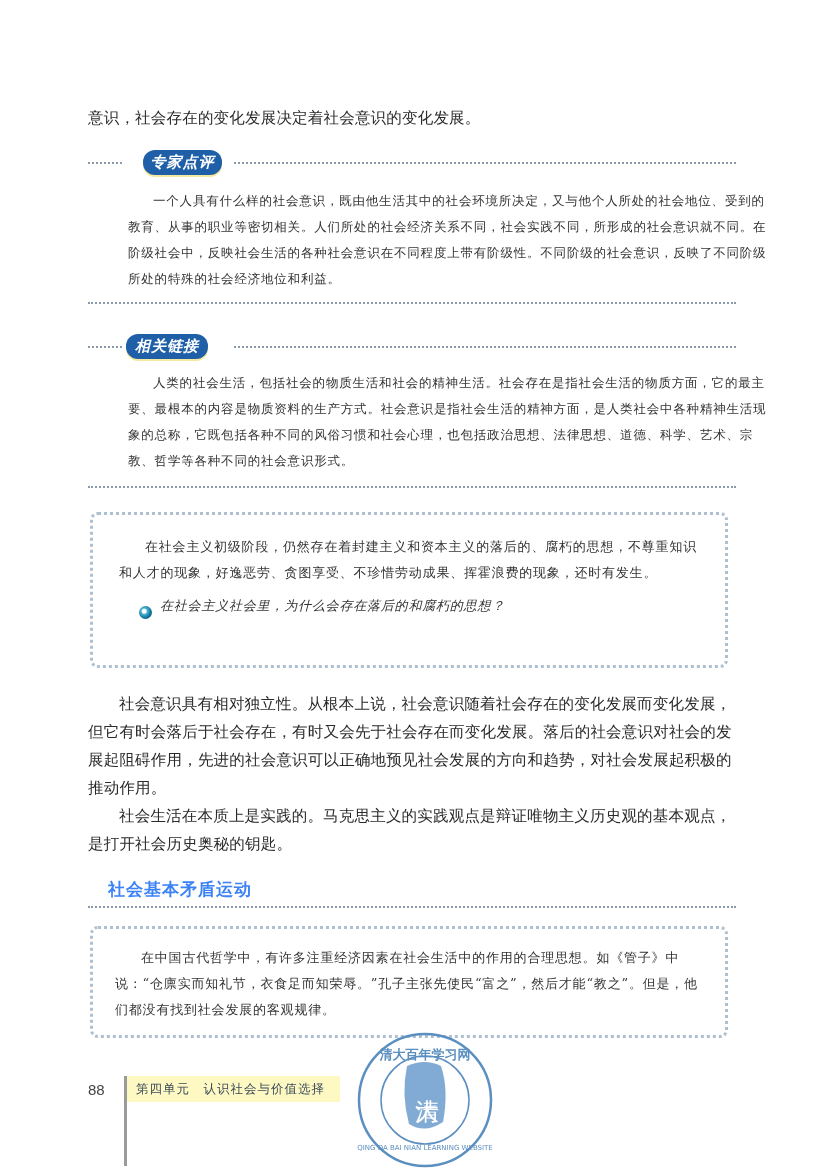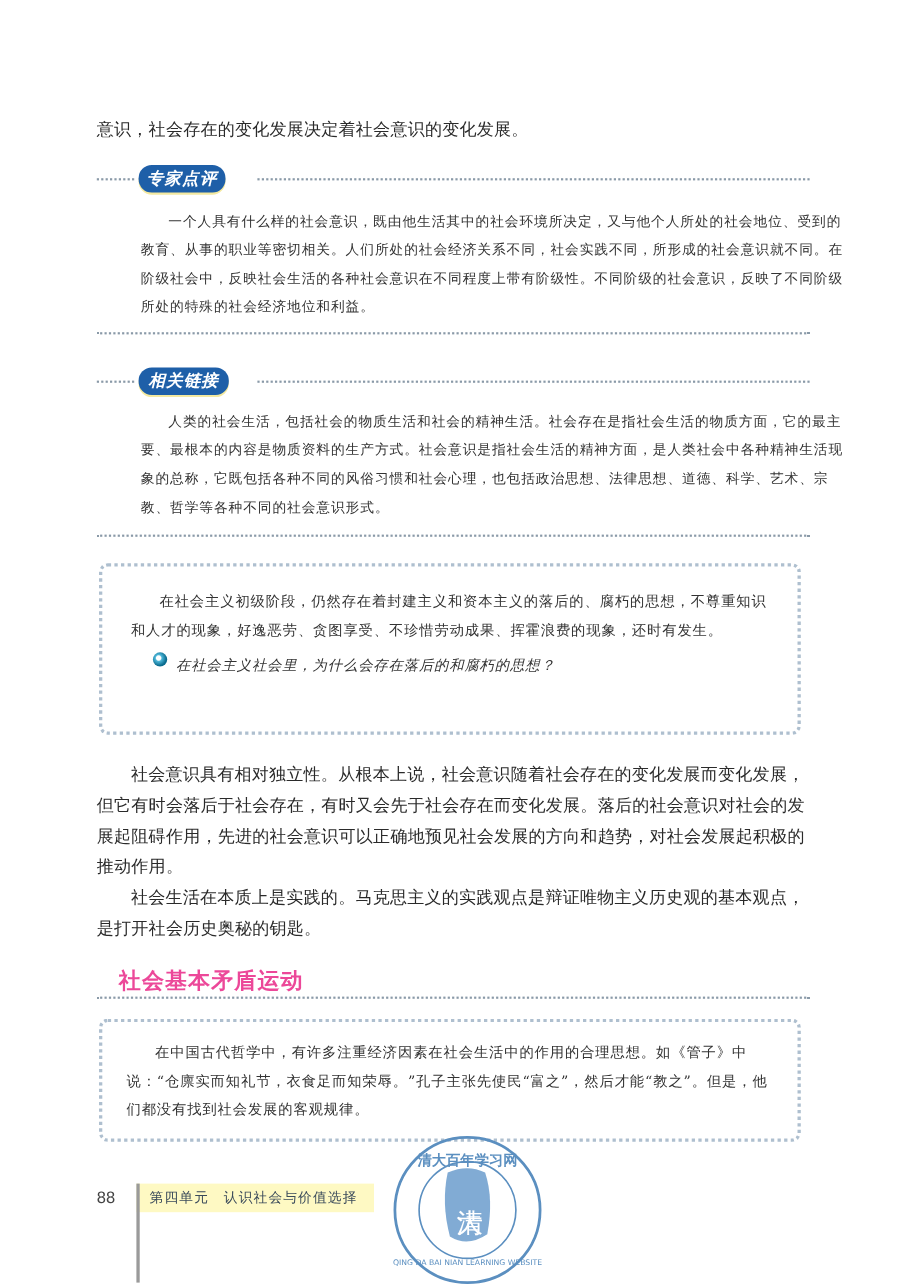--- a/index.html
+++ b/index.html
@@ -31,28 +31,28 @@
   }
   .badge {
     position: absolute; top: 0; height: 25px; background: #1e5fa8; border-radius: 12px;
     color: #fff; font-family: "DejaVu Sans", "Liberation Sans", sans-serif; font-weight: bold;
     font-style: italic; font-size: 15px; line-height: 25px; text-align: center; letter-spacing: 1px;
     box-shadow: 0 2px 0 #f4e9a0;
   }
   .dashbox {
     left: 90px; width: 632px; border: 3px dotted #aebfcf; border-radius: 8px; background: #fff;
   }
-  .bullet-row { display: flex; align-items: flex-start; height: 26px; }
+  .bullet-row { display: flex; align-items: flex-end; height: 26px; }
   .bullet-icon {
     width: 13px; height: 13px; border-radius: 50%; margin-right: 8px;
     background: radial-gradient(circle at 40% 40%, #ffffff 0 2px, #4db6d8 3px, #0b6c8f 7px);
   }
   .section-title {
     left: 108px; font-family: "DejaVu Sans", "Liberation Sans", sans-serif; font-weight: bold;
-    font-size: 20px; color: #ec4899; letter-spacing: 1px;
+    font-size: 17px; color: #3b82f6; letter-spacing: 1px;
   }
   .footer-num {
     left: 88px; top: 1081px; font-family: "Liberation Sans", sans-serif; font-size: 15px; color: #444;
   }
   .footer-bar {
     left: 124px; top: 1076px; width: 216px; height: 26px; background: #fef9c3;
     font-family: "DejaVu Sans", "Liberation Sans", sans-serif; font-size: 12.5px; line-height: 26px;
     color: #3a4a5a; padding-left: 12px; box-sizing: border-box; letter-spacing: 1px;
   }
   .footer-vline {
@@ -64,21 +64,21 @@
 </style>
 </head>
 <body>
 
 <div class="abs body-text" style="top:104px;">
   <p class="noindent">意识，社会存在的变化发展决定着社会意识的变化发展。</p>
 </div>
 
 <div class="abs badge-row" style="top:150px;">
   <div class="dots-left"></div>
-  <div class="badge" style="left:38px; width:79px;">专家点评</div>
+  <div class="badge" style="left:55px; width:79px;">专家点评</div>
   <div class="dots-right" style="left:146px;"></div>
 </div>
 
 <div class="abs small-text" style="top:188px;">
   <p>一个人具有什么样的社会意识，既由他生活其中的社会环境所决定，又与他个人所处的社会地位、受到的教育、从事的职业等密切相关。人们所处的社会经济关系不同，社会实践不同，所形成的社会意识就不同。在阶级社会中，反映社会生活的各种社会意识在不同程度上带有阶级性。不同阶级的社会意识，反映了不同阶级所处的特殊的社会经济地位和利益。</p>
 </div>
 
 <div class="abs dotline" style="top:302px;"></div>
 
 <div class="abs badge-row" style="top:334px;">

